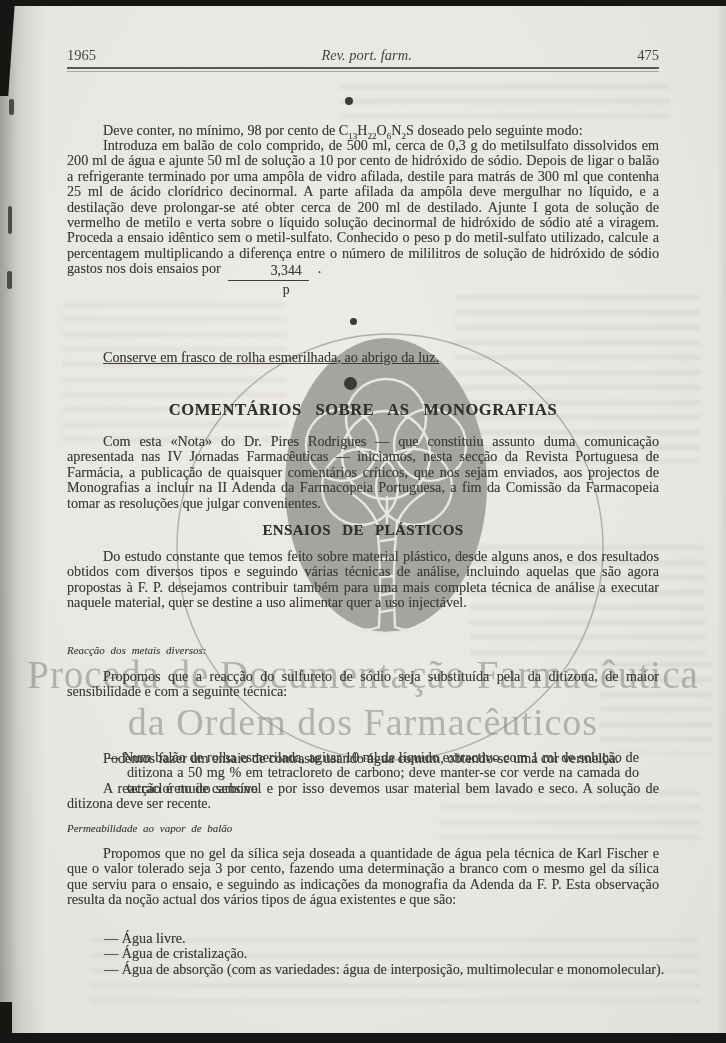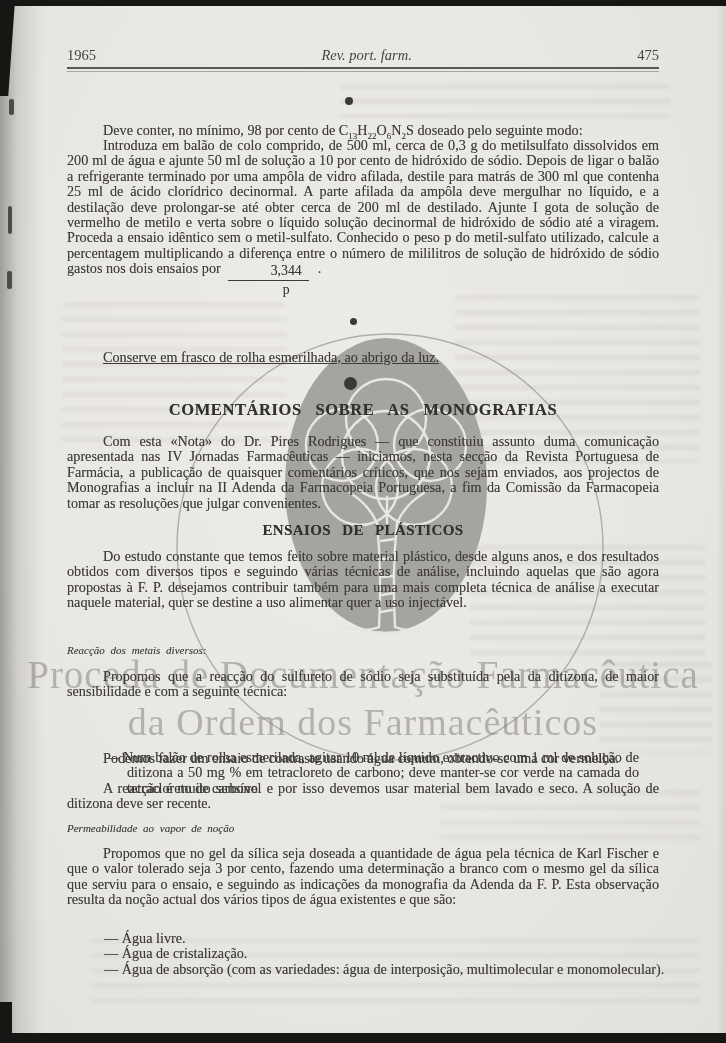--- a/index.html
+++ b/index.html
@@ -146,21 +146,21 @@
     <h2 class="heading" id="plastics-title">ENSAIOS DE PLÁSTICOS</h2>
   </div>
   <p class="doc body-p" id="plastics-intro">Do estudo constante que temos feito sobre material plástico, desde alguns anos, e dos resultados obtidos com diversos tipos e seguindo várias técnicas de análise, incluindo aquelas que são agora propostas à F. P. desejamos contribuir também para uma mais completa técnica de análise a executar naquele material, quer se destine a uso alimentar quer a uso injectável.</p>
 
   <p class="doc run-in" id="reaction-heading">Reacção dos metais diversos:</p>
   <p class="doc body-p" id="reaction-proposal">Propomos que a reacção do sulfureto de sódio seja substituída pela da ditizona, de maior sensibilidade e com a seguinte técnica:</p>
   <p class="doc body-p" id="reaction-technique">— Num balão de rolha esmerilada, agitar 10 ml de líquido extractivo com 1 ml de solução de ditizona a 50 mg % em tetracloreto de carbono; deve manter-se cor verde na camada do tetracloreto de carbono.</p>
   <p class="doc body-p" id="reaction-contrast">Podemos fazer um ensaio de contraste usando água comum, obtendo-se uma cor vermelha.</p>
   <p class="doc body-p" id="reaction-note">A reacção é muito sensível e por isso devemos usar material bem lavado e seco. A solução de ditizona deve ser recente.</p>
 
-  <p class="doc run-in" id="perm-heading">Permeabilidade ao vapor de noção</p>
+  <p class="doc run-in" id="perm-heading">Permeabilidade ao vapor de balão</p>
   <p class="doc body-p" id="perm-proposal">Propomos que no gel da sílica seja doseada a quantidade de água pela técnica de Karl Fischer e que o valor tolerado seja 3 por cento, fazendo uma determinação a branco com o mesmo gel da sílica que serviu para o ensaio, e seguindo as indicações da monografia da Adenda da F. P. Esta observação resulta da noção actual dos vários tipos de água existentes e que são:</p>
 
   <ul class="doc" id="water-list">
     <li>— Água livre.</li>
     <li>— Água de cristalização.</li>
     <li>— Água de absorção (com as variedades: água de interposição, multimolecular e monomolecular).</li>
   </ul>
 
   <div id="edge-left-shadow"></div>
   <div id="edge-right-shadow"></div>

